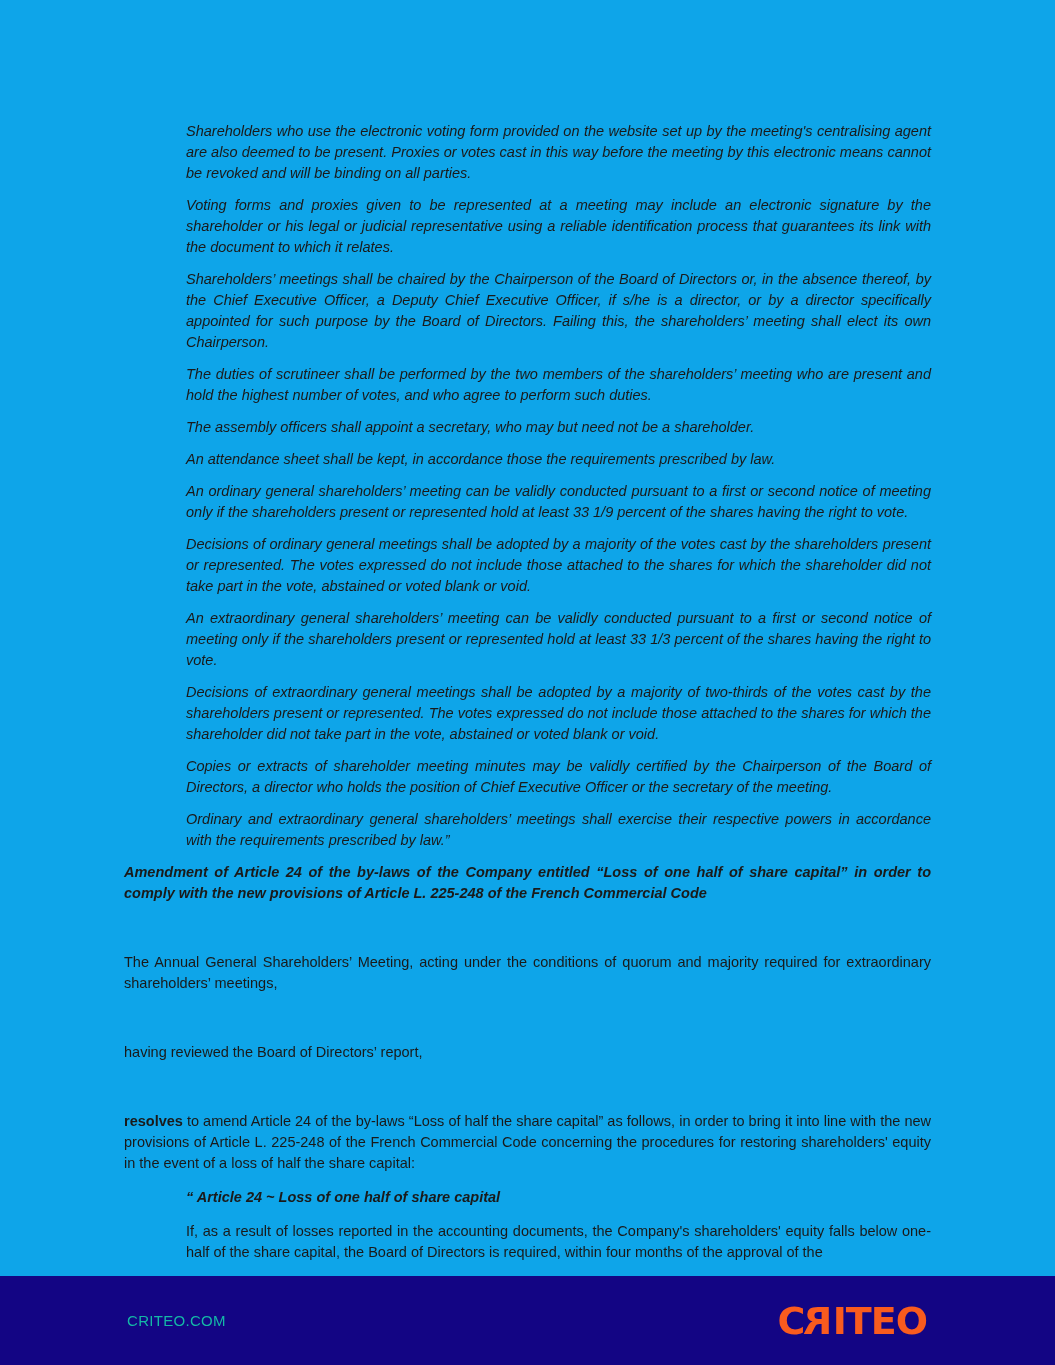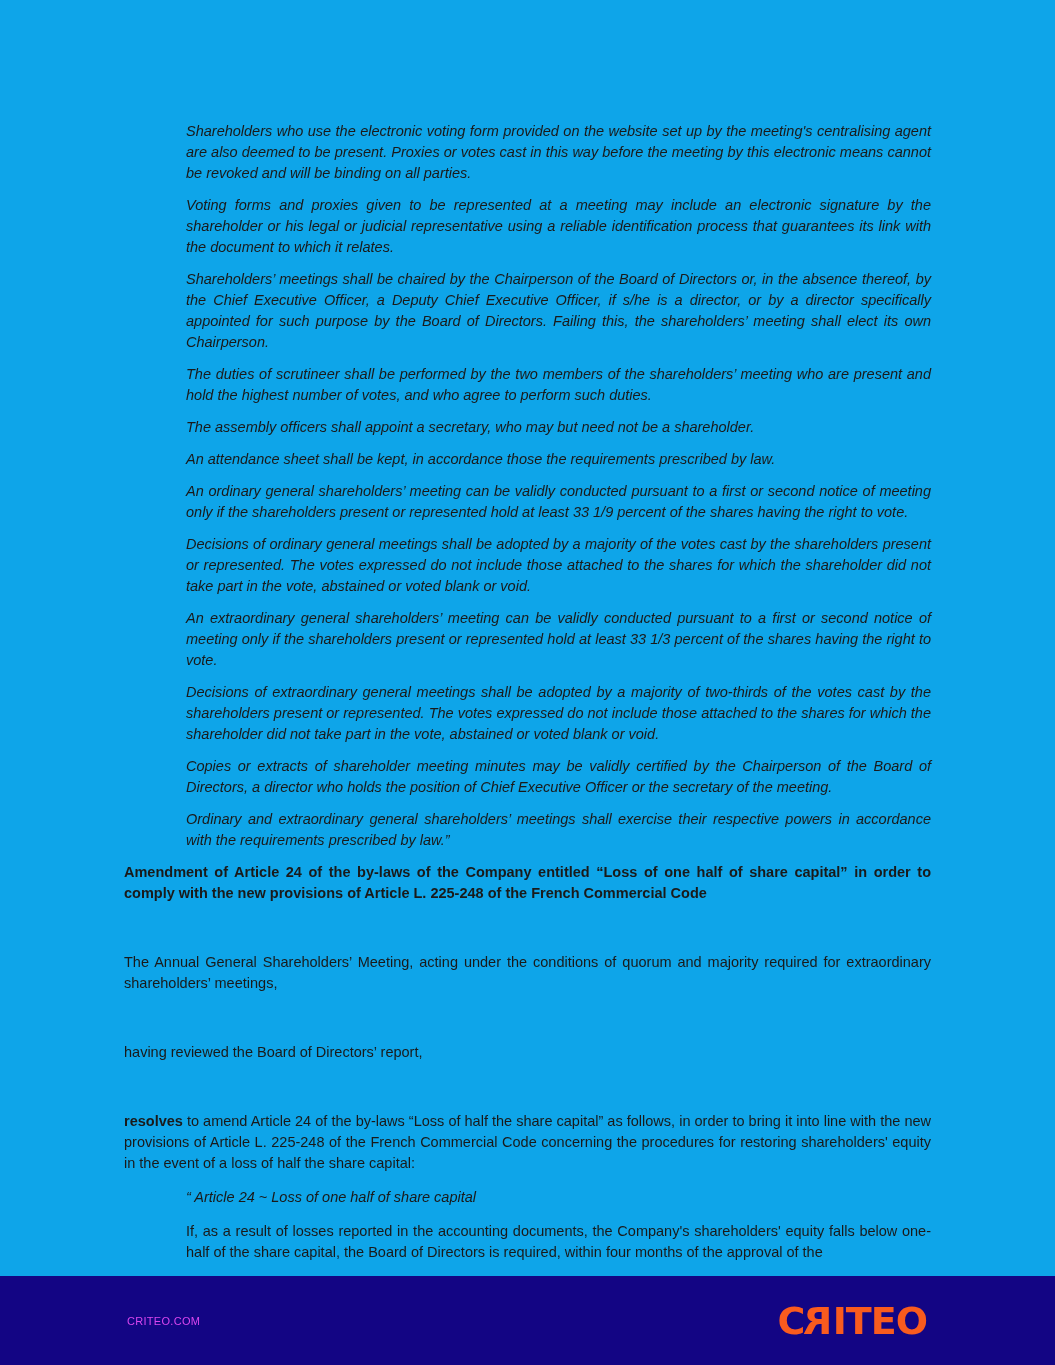--- a/index.html
+++ b/index.html
@@ -29,48 +29,50 @@
   }
   .res-heading{
     margin-top:34px;
     font-weight:bold;
     text-decoration:underline;
     text-align:left;
     margin-bottom:10px;
   }
   .res-subtitle{
     font-weight:bold;
+    font-style:italic;
     margin-bottom:9px;
   }
   .body-para{margin-bottom:11px;margin-top:48px;}
   .tight{margin-bottom:9px;}
   .bold{font-weight:bold;}
   .article-quote-title{
     font-style:italic;
     padding-left:62px;
     margin-bottom:13px;
     margin-top:13px;
+    font-weight:bold;
   }
   .article-quote-body{
     padding-left:62px;
     margin-bottom:10px;
   }
   .footer{
     width:1055px;
     height:89px;
     background:var(--footer-background);
     display:flex;
     align-items:center;
     justify-content:space-between;
     padding:0 128px 0 127px;
     flex:none;
   }
   .footer-site{
-    color:#d946ef;
-    font-size:11px;
+    color:#14b8a6;
+    font-size:15px;
     letter-spacing:.3px;
   }
   .criteo-logo{
     color:var(--logo-orange);
     font-size:38px;
     font-weight:800;
     font-family:"DejaVu Sans","Liberation Sans",sans-serif;
     letter-spacing:-1px;
     line-height:1;
     display:flex;

